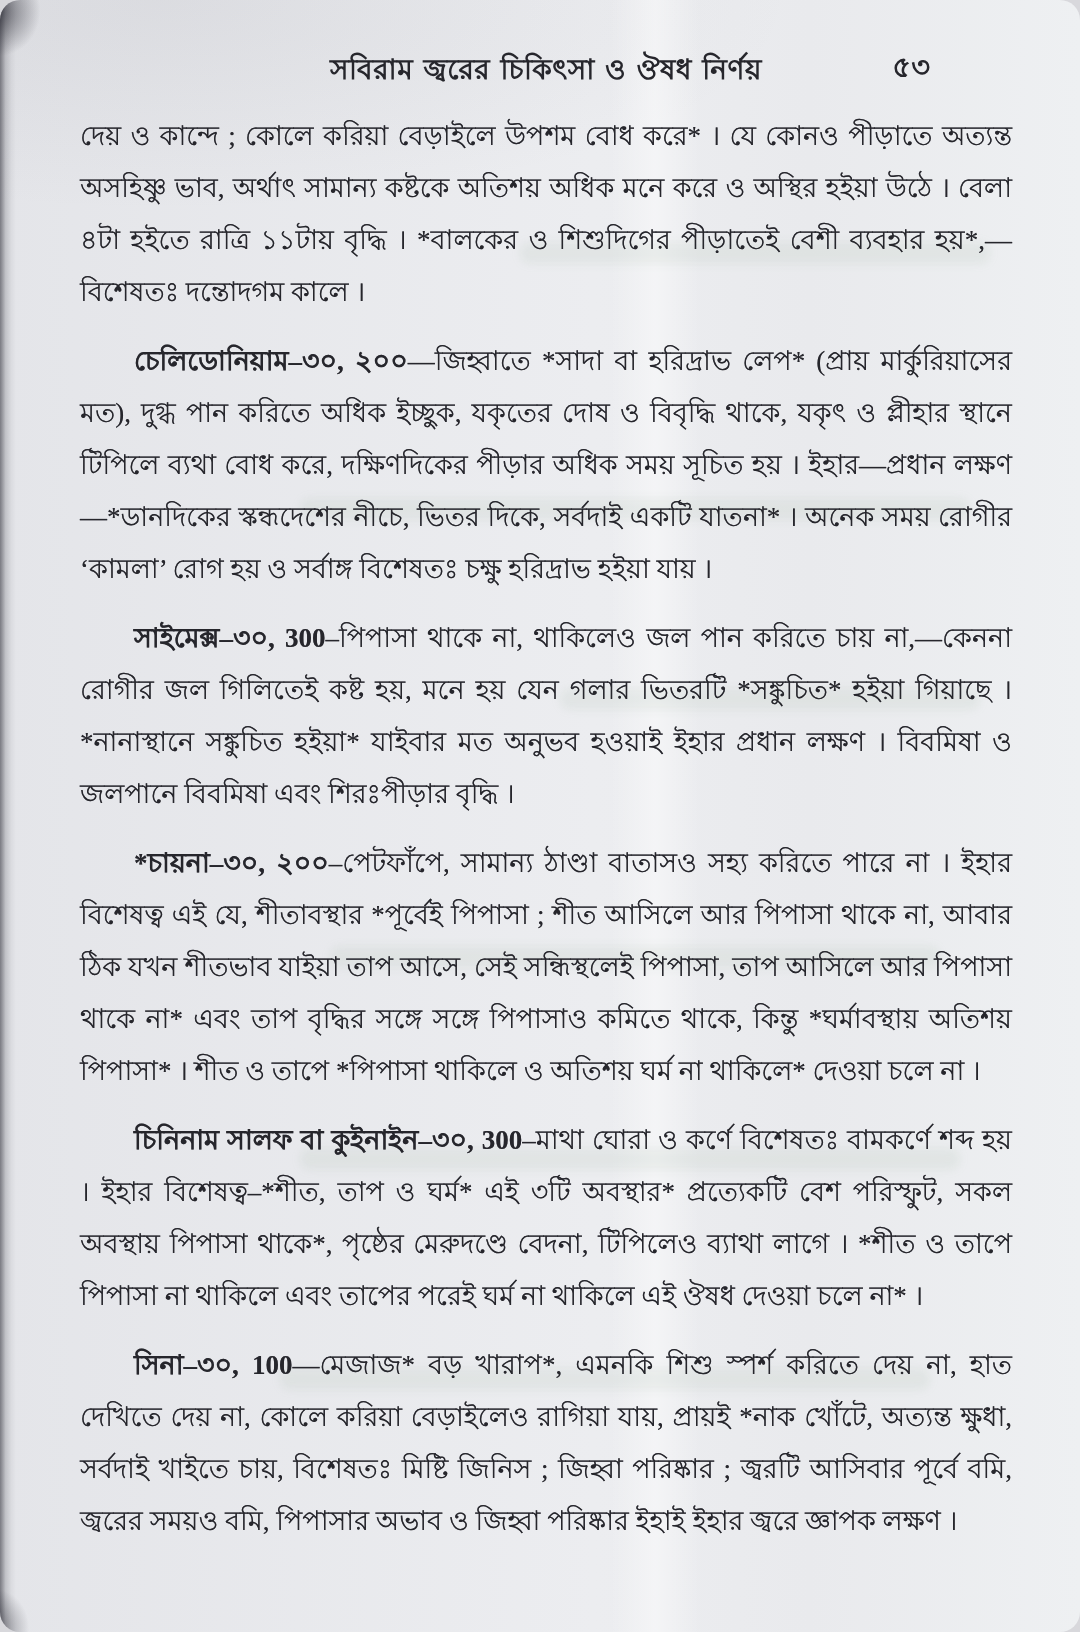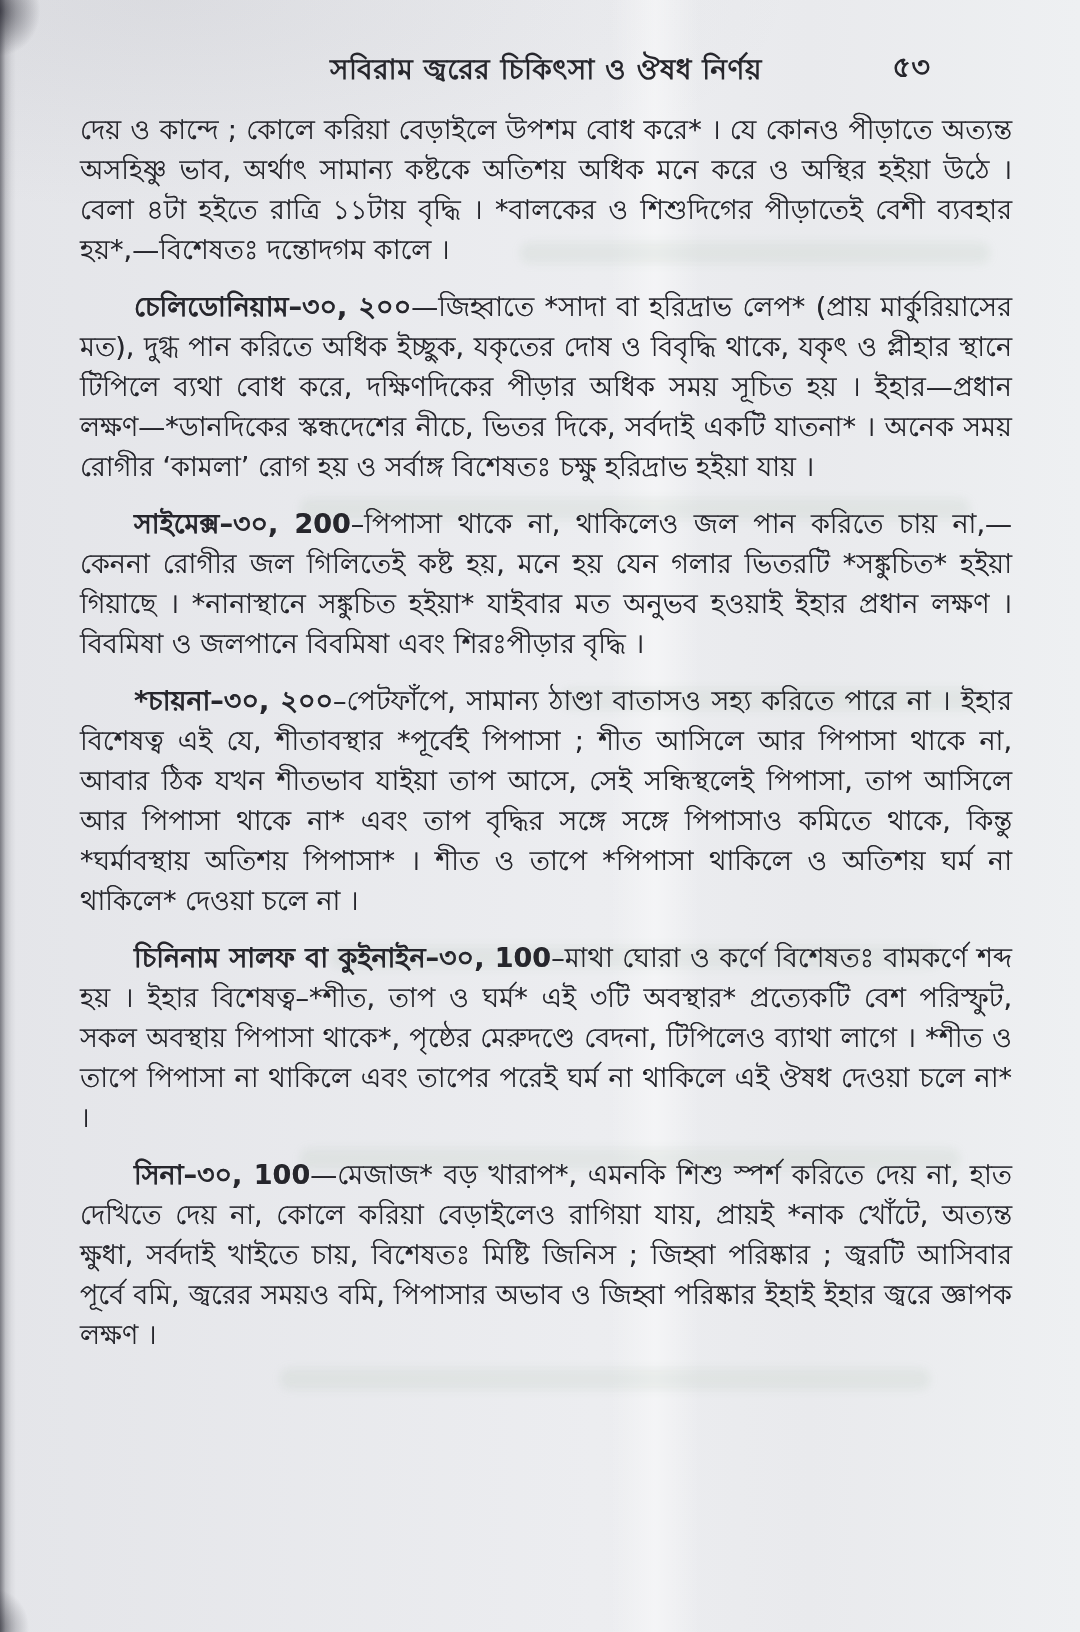--- a/index.html
+++ b/index.html
@@ -12,20 +12,21 @@
     width: 1080px;
     height: 1632px;
     margin: 0 auto;
     background:
       radial-gradient(ellipse 900px 300px at 15% 0%, rgba(120,120,130,0.10), transparent 70%),
       linear-gradient(90deg, #e4e5e9 0%, #ecedf0 55%, #e9eaed 75%, #eef0f2 100%),
       #eaebee;
     overflow: hidden;
     font-family: "DejaVu Sans", "Liberation Sans", sans-serif;
     color: #26262c;
+    border-radius: 20px;
   }
   
   .page::before {
     content: "";
     position: absolute;
     left: 0; top: 0; bottom: 0;
     width: 16px;
     background: linear-gradient(90deg, rgba(35,35,45,0.55) 0%, rgba(35,35,45,0.18) 35%, rgba(35,35,45,0.05) 70%, transparent 100%);
     pointer-events: none;
     z-index: 3;
@@ -99,23 +100,24 @@
     right: 82px;
     top: 0;
     font-size: 29px;
     font-weight: bold;
     line-height: 52px;
     font-family: Liberation Mono, monospace;
   }
   .body-text p {
     margin: 8px 0 17px 0;
     font-size: 27px;
-    line-height: 40px;
+    line-height: 52px;
     text-align: justify;
     text-shadow: 0 0 0.5px rgba(20,20,30,0.55);
+    font-family: Liberation Serif, serif;
   }
   .body-text p.indent { text-indent: 54px; }
   .body-text .lead { font-weight: bold; }
 </style>
 </head>
 <body>
 
 <div class="page">
 
   <div class="corner-mark-top"></div>
@@ -134,24 +136,24 @@
       <h1 class="title">সবিরাম জ্বরের চিকিৎসা ও ঔষধ নির্ণয়</h1>
       <span class="page-number">৫৩</span>
     </div>
 
     <div class="body-text">
 
       <p><span>দেয় ও কান্দে ; কোলে করিয়া বেড়াইলে উপশম বোধ করে* । যে কোনও পীড়াতে অত্যন্ত অসহিষ্ণু ভাব, অর্থাৎ সামান্য কষ্টকে অতিশয় অধিক মনে করে ও অস্থির হইয়া উঠে । বেলা ৪টা হইতে রাত্রি ১১টায় বৃদ্ধি । *বালকের ও শিশুদিগের পীড়াতেই বেশী ব্যবহার হয়*,—বিশেষতঃ দন্তোদগম কালে ।</span></p>
 
       <p class="indent"><b class="lead">চেলিডোনিয়াম–৩০, ২০০</b><span>—জিহ্বাতে *সাদা বা হরিদ্রাভ লেপ* (প্রায় মার্কুরিয়াসের মত), দুগ্ধ পান করিতে অধিক ইচ্ছুক, যকৃতের দোষ ও বিবৃদ্ধি থাকে, যকৃৎ ও প্লীহার স্থানে টিপিলে ব্যথা বোধ করে, দক্ষিণদিকের পীড়ার অধিক সময় সূচিত হয় । ইহার—প্রধান লক্ষণ—*ডানদিকের স্কন্ধদেশের নীচে, ভিতর দিকে, সর্বদাই একটি যাতনা* । অনেক সময় রোগীর ‘কামলা’ রোগ হয় ও সর্বাঙ্গ বিশেষতঃ চক্ষু হরিদ্রাভ হইয়া যায় ।</span></p>
 
-      <p class="indent"><b class="lead">সাইমেক্স–৩০, 200</b><span>–পিপাসা থাকে না, থাকিলেও জল পান করিতে চায় না,—কেননা রোগীর জল গিলিতেই কষ্ট হয়, মনে হয় যেন গলার ভিতরটি *সঙ্কুচিত* হইয়া গিয়াছে । *নানাস্থানে সঙ্কুচিত হইয়া* যাইবার মত অনুভব হওয়াই ইহার প্রধান লক্ষণ । বিবমিষা ও জলপানে বিবমিষা এবং শিরঃপীড়ার বৃদ্ধি ।</span></p>
+      <p class="indent"><b class="lead">সাইমেক্স–৩০, 300</b><span>–পিপাসা থাকে না, থাকিলেও জল পান করিতে চায় না,—কেননা রোগীর জল গিলিতেই কষ্ট হয়, মনে হয় যেন গলার ভিতরটি *সঙ্কুচিত* হইয়া গিয়াছে । *নানাস্থানে সঙ্কুচিত হইয়া* যাইবার মত অনুভব হওয়াই ইহার প্রধান লক্ষণ । বিবমিষা ও জলপানে বিবমিষা এবং শিরঃপীড়ার বৃদ্ধি ।</span></p>
 
       <p class="indent"><b class="lead">*চায়না–৩০, ২০০</b><span>–পেটফাঁপে, সামান্য ঠাণ্ডা বাতাসও সহ্য করিতে পারে না । ইহার বিশেষত্ব এই যে, শীতাবস্থার *পূর্বেই পিপাসা ; শীত আসিলে আর পিপাসা থাকে না, আবার ঠিক যখন শীতভাব যাইয়া তাপ আসে, সেই সন্ধিস্থলেই পিপাসা, তাপ আসিলে আর পিপাসা থাকে না* এবং তাপ বৃদ্ধির সঙ্গে সঙ্গে পিপাসাও কমিতে থাকে, কিন্তু *ঘর্মাবস্থায় অতিশয় পিপাসা* । শীত ও তাপে *পিপাসা থাকিলে ও অতিশয় ঘর্ম না থাকিলে* দেওয়া চলে না ।</span></p>
 
-      <p class="indent"><b class="lead">চিনিনাম সালফ বা কুইনাইন–৩০, 100</b><span>–মাথা ঘোরা ও কর্ণে বিশেষতঃ বামকর্ণে শব্দ হয় । ইহার বিশেষত্ব–*শীত, তাপ ও ঘর্ম* এই ৩টি অবস্থার* প্রত্যেকটি বেশ পরিস্ফুট, সকল অবস্থায় পিপাসা থাকে*, পৃষ্ঠের মেরুদণ্ডে বেদনা, টিপিলেও ব্যাথা লাগে । *শীত ও তাপে পিপাসা না থাকিলে এবং তাপের পরেই ঘর্ম না থাকিলে এই ঔষধ দেওয়া চলে না* ।</span></p>
+      <p class="indent"><b class="lead">চিনিনাম সালফ বা কুইনাইন–৩০, 300</b><span>–মাথা ঘোরা ও কর্ণে বিশেষতঃ বামকর্ণে শব্দ হয় । ইহার বিশেষত্ব–*শীত, তাপ ও ঘর্ম* এই ৩টি অবস্থার* প্রত্যেকটি বেশ পরিস্ফুট, সকল অবস্থায় পিপাসা থাকে*, পৃষ্ঠের মেরুদণ্ডে বেদনা, টিপিলেও ব্যাথা লাগে । *শীত ও তাপে পিপাসা না থাকিলে এবং তাপের পরেই ঘর্ম না থাকিলে এই ঔষধ দেওয়া চলে না* ।</span></p>
 
       <p class="indent"><b class="lead">সিনা–৩০, 100</b><span>—মেজাজ* বড় খারাপ*, এমনকি শিশু স্পর্শ করিতে দেয় না, হাত দেখিতে দেয় না, কোলে করিয়া বেড়াইলেও রাগিয়া যায়, প্রায়ই *নাক খোঁটে, অত্যন্ত ক্ষুধা, সর্বদাই খাইতে চায়, বিশেষতঃ মিষ্টি জিনিস ; জিহ্বা পরিষ্কার ; জ্বরটি আসিবার পূর্বে বমি, জ্বরের সময়ও বমি, পিপাসার অভাব ও জিহ্বা পরিষ্কার ইহাই ইহার জ্বরে জ্ঞাপক লক্ষণ ।</span></p>
 
 
     </div>
   </div>
 </div>
 
 </body></html>

